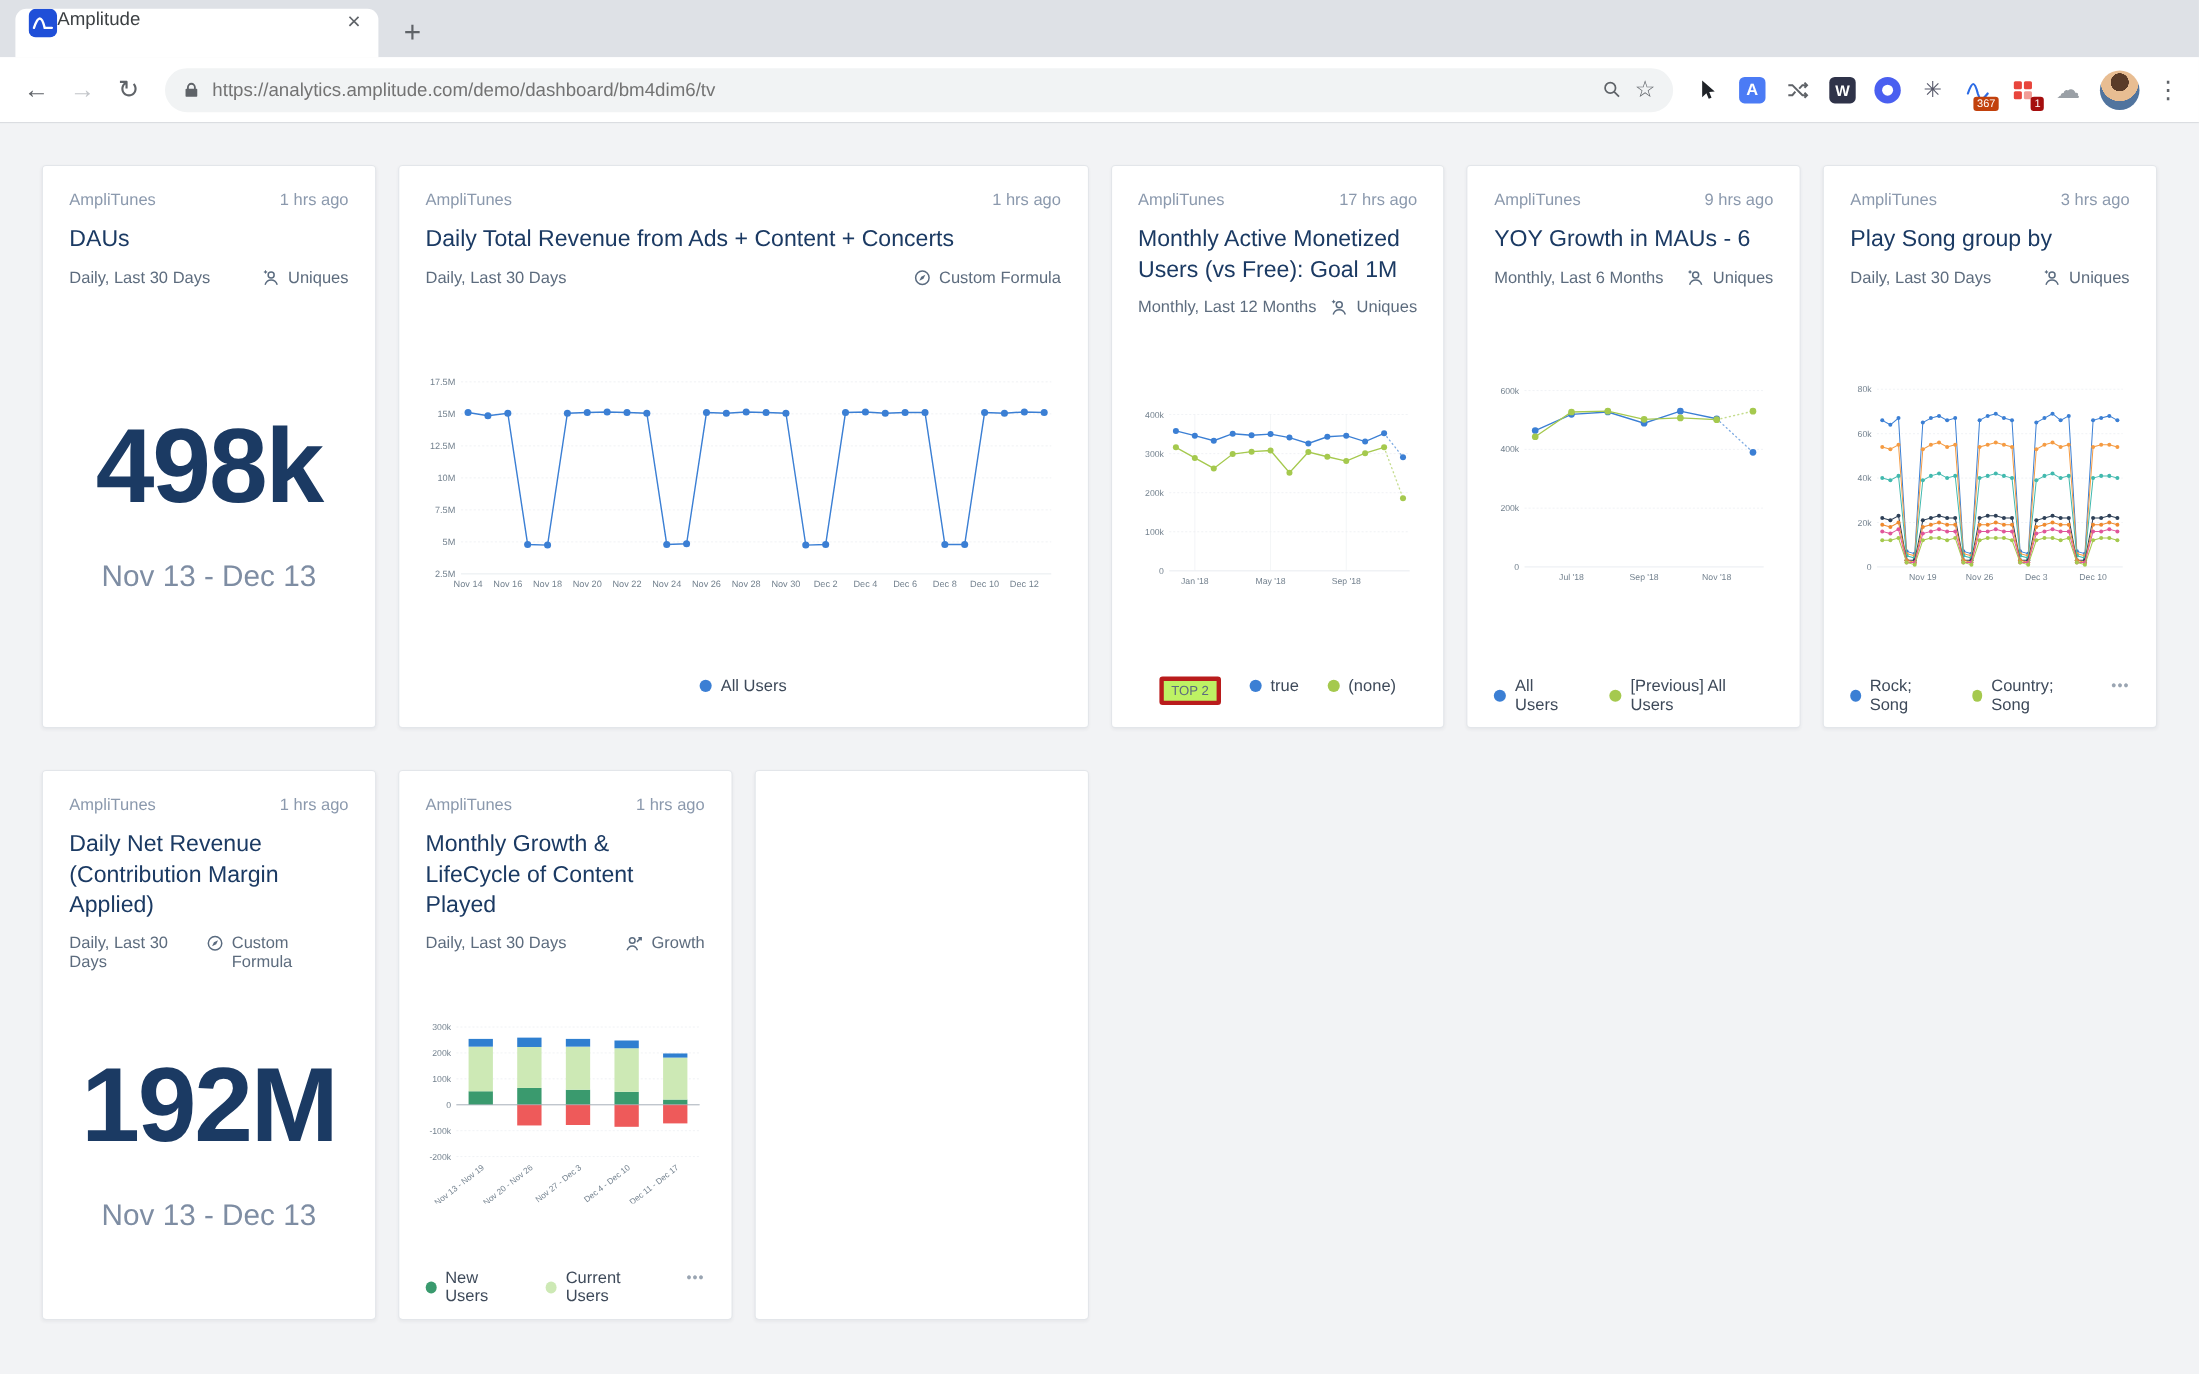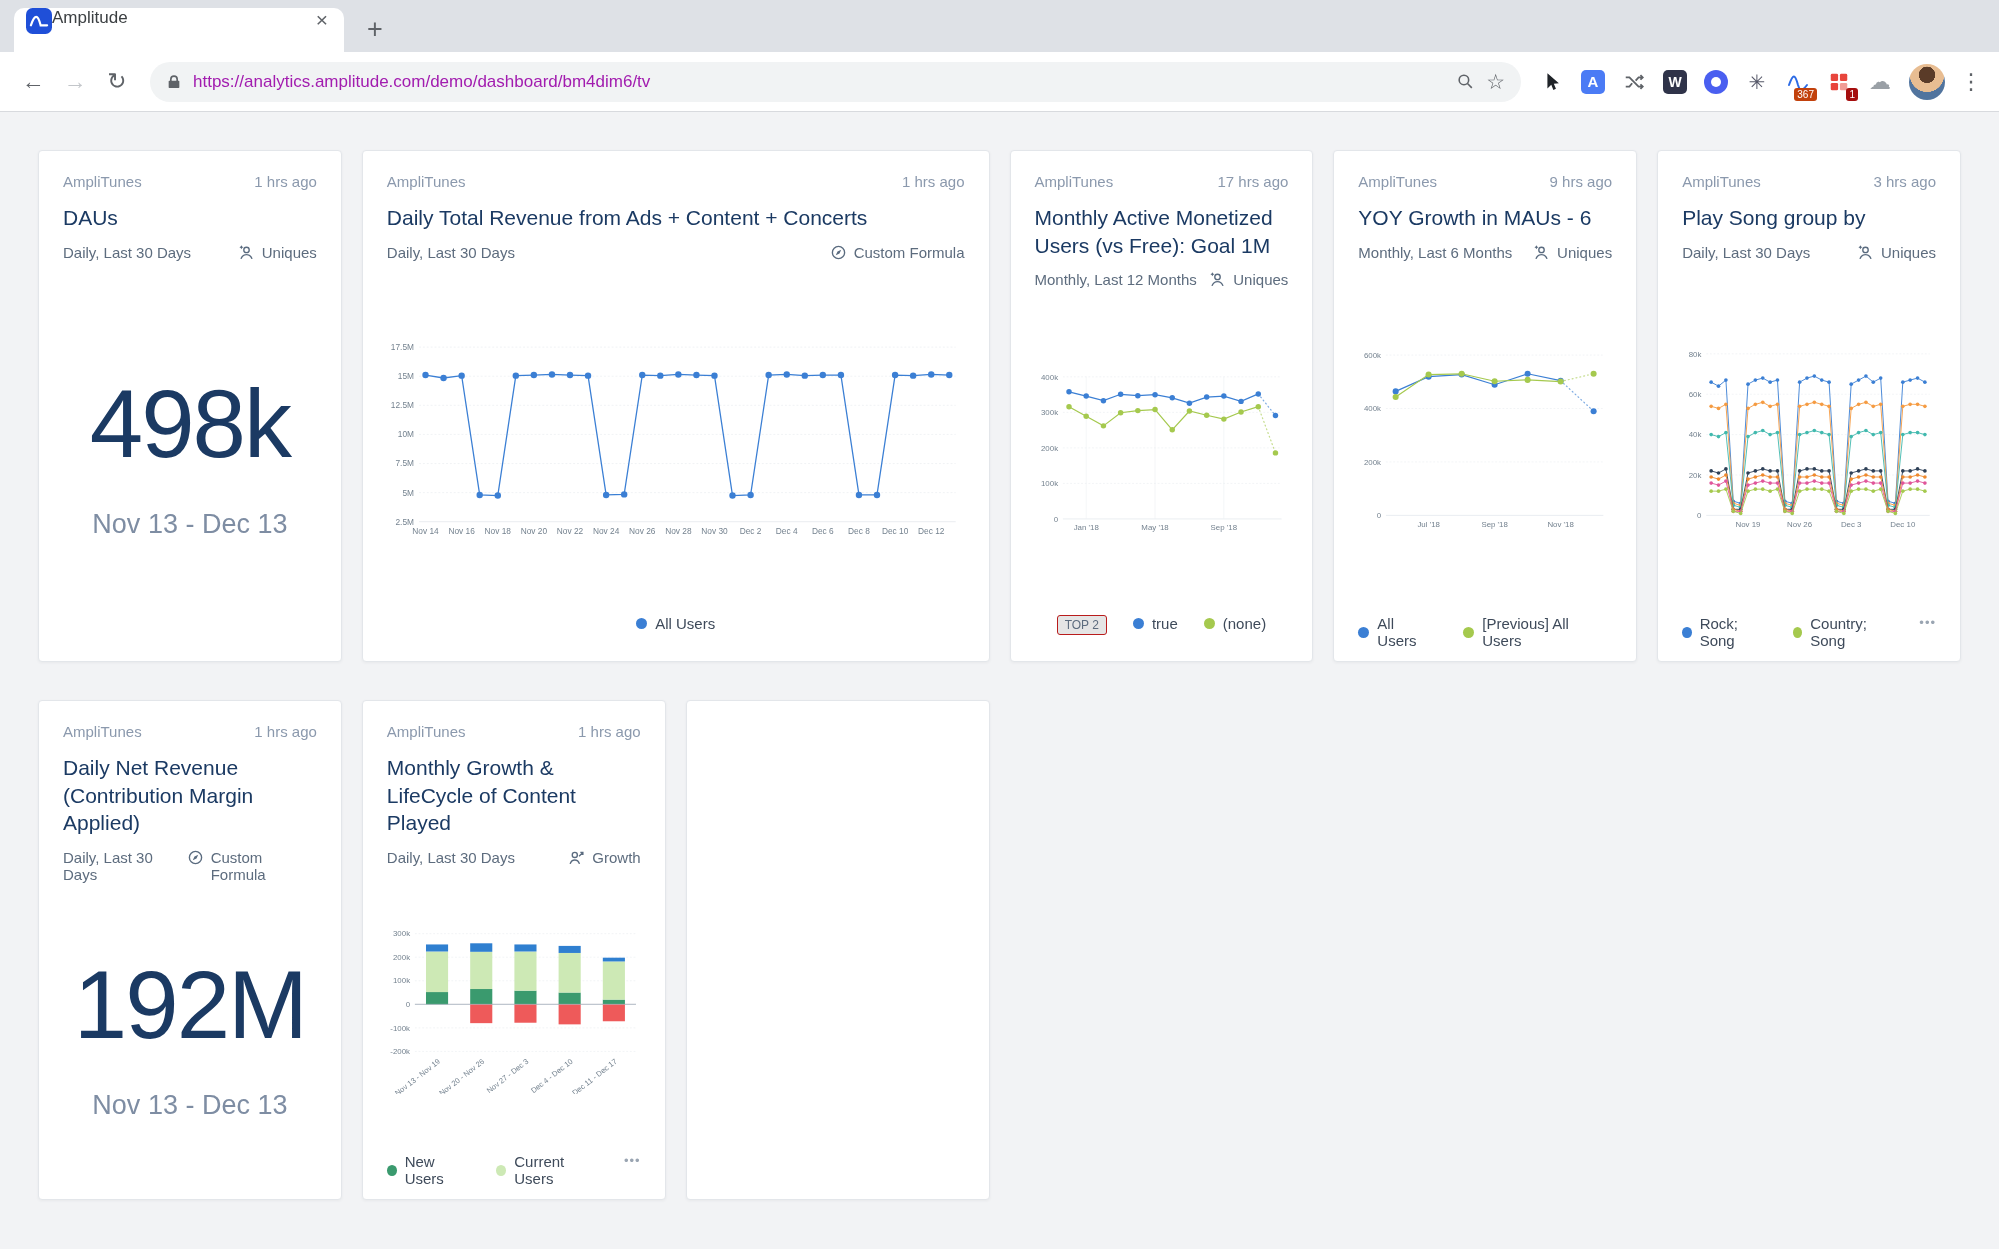--- a/index.html
+++ b/index.html
@@ -8,21 +8,21 @@
   .tabstrip{height:52px;background:#dee1e6;display:flex;align-items:flex-end;padding-left:14px}
   .tab{width:330px;height:44px;background:#fff;border-radius:10px 10px 0 0;display:flex;align-items:flex-start;padding:0 12px;}
   .favicon{width:26px;height:26px;flex:0 0 auto;display:flex}
   .tab-title{font-size:17px;color:#3c4043;flex:1;white-space:nowrap;overflow:hidden}
   .tab-close{font-size:21px;color:#5f6368;cursor:pointer;padding:0 4px}
   .newtab{font-size:27px;color:#5f6368;width:38px;height:38px;margin:0 0 4px 12px;display:flex;align-items:center;justify-content:center;border-radius:50%}
   .toolbar{height:60px;background:#fff;display:flex;align-items:center;padding:0 14px;gap:4px;border-bottom:1px solid #d8dade}
   .nav-btn{width:38px;height:38px;display:flex;align-items:center;justify-content:center;font-size:23px;color:#5f6368;border-radius:50%;cursor:pointer}
   .nav-btn.disabled{color:#c3c6ca}
   .omnibox{flex:1;height:40px;background:#f1f3f4;border-radius:20px;display:flex;align-items:center;padding:0 16px;margin:0 10px;gap:11px;min-width:0;cursor:text}
-  .url{font-size:17px;color:#a21caf;white-space:nowrap;overflow:hidden;flex:1}
+  .url{font-size:17px;color:#737373;white-space:nowrap;overflow:hidden;flex:1}
   .star{font-size:21px;color:#5f6368;cursor:pointer}
   .ext-row{display:flex;align-items:center;gap:7px}
   .ext{width:34px;height:34px;position:relative;display:flex;align-items:center;justify-content:center;cursor:pointer}
   .badge{position:absolute;bottom:-2px;right:-2px;color:#fff;font-size:10px;line-height:13px;padding:0 3px;border-radius:3px}
   .badge-orange{background:#c2410c}
   .badge-red{background:#a50e0e}
   .bluebox{width:24px;height:24px;background:#4b7bf5;color:#fff;border-radius:5px;font-size:15px;font-weight:bold;display:flex;align-items:center;justify-content:center}
   .wbox{width:24px;height:24px;background:#2f3349;color:#fff;border-radius:5px;font-size:14px;font-weight:bold;display:flex;align-items:center;justify-content:center}
   .loom{width:24px;height:24px;border-radius:50%;background:#4a5ff0;display:flex;align-items:center;justify-content:center}
   .loom-inner{width:10px;height:10px;border-radius:50%;background:#fff}
@@ -33,30 +33,30 @@
   .menu-dots{font-size:22px;color:#5f6368;width:28px;text-align:center;cursor:pointer}
   
   .dashboard{height:1136px;padding:38px;display:grid;grid-template-columns:repeat(6,1fr);grid-template-rows:512px 500px 300px;gap:38px 20px;overflow:hidden}
   .card{background:#fff;border:1px solid #e3e6ea;border-radius:4px;box-shadow:0 1px 3px rgba(30,40,60,.05);padding:22px 24px 12px;display:flex;flex-direction:column;min-width:0;overflow:hidden}
   .card.wide{grid-column:span 2}
   .card-top{display:flex;justify-content:space-between;font-size:15px;color:#8b99ad}
   .card-title{margin-top:14px;font-size:21px;font-weight:400;color:#1b3a63;line-height:1.32}
   .card-sub{margin-top:12px;display:flex;justify-content:space-between;align-items:center;font-size:15px;color:#5d6c7e}
   .metric{display:flex;align-items:flex-start;gap:7px;cursor:pointer}
   .center-wrap{flex:1;display:flex;flex-direction:column;align-items:center;justify-content:center;gap:30px}
-  .big-num{font-size:96px;font-weight:400;color:#1b3a63;letter-spacing:-2px}
+  .big-num{font-size:96px;font-weight:700;color:#1b3a63;letter-spacing:-2px}
   .big-date{font-size:27px;color:#7e8da3}
   .chart-wrap{flex:1;display:flex;align-items:center;justify-content:center;margin-top:8px;min-height:0}
   svg.chart{width:100%;height:auto;display:block}
   .ax{font-size:13px;fill:#74828f}
   .axr{font-size:12.5px}
   .legend{display:flex;align-items:flex-start;justify-content:center;gap:26px;height:34px;margin-top:4px}
   .lg-item{display:flex;align-items:center;gap:8px;font-size:15px;color:#3e4a5a;cursor:pointer}
   .lg-dot{width:11px;height:11px;border-radius:50%;display:inline-block}
-  .lg-badge{border:1px solid #b91c1c;border-radius:3px;font-size:12px;color:#5d6c7e;padding:2px 7px;background:#e5e5e5}
+  .lg-badge{border:4px solid #b91c1c;border-radius:3px;font-size:12px;color:#5d6c7e;padding:2px 7px;background:#bef264}
   .lg-more{color:#9aa5b2;font-size:13px;letter-spacing:1px;cursor:pointer}
   .mi{flex:0 0 auto}
 </style>
 </head>
 <body>
 
 <div>
   <div class="tabstrip">
     <div class="tab">
       <span class="favicon">

